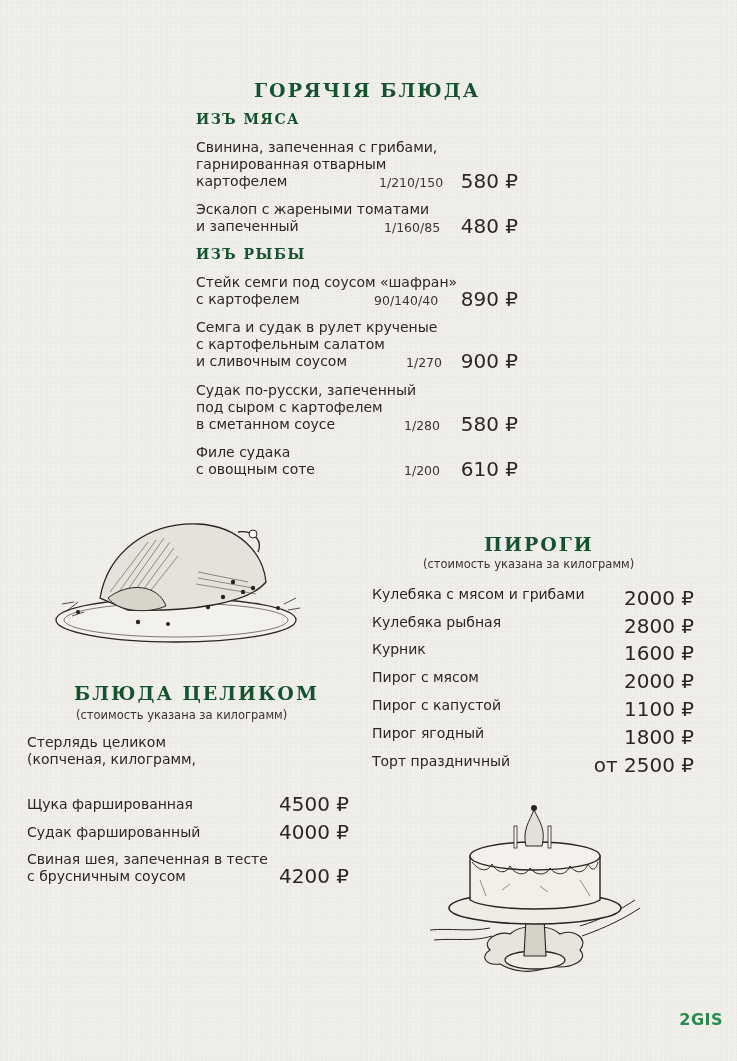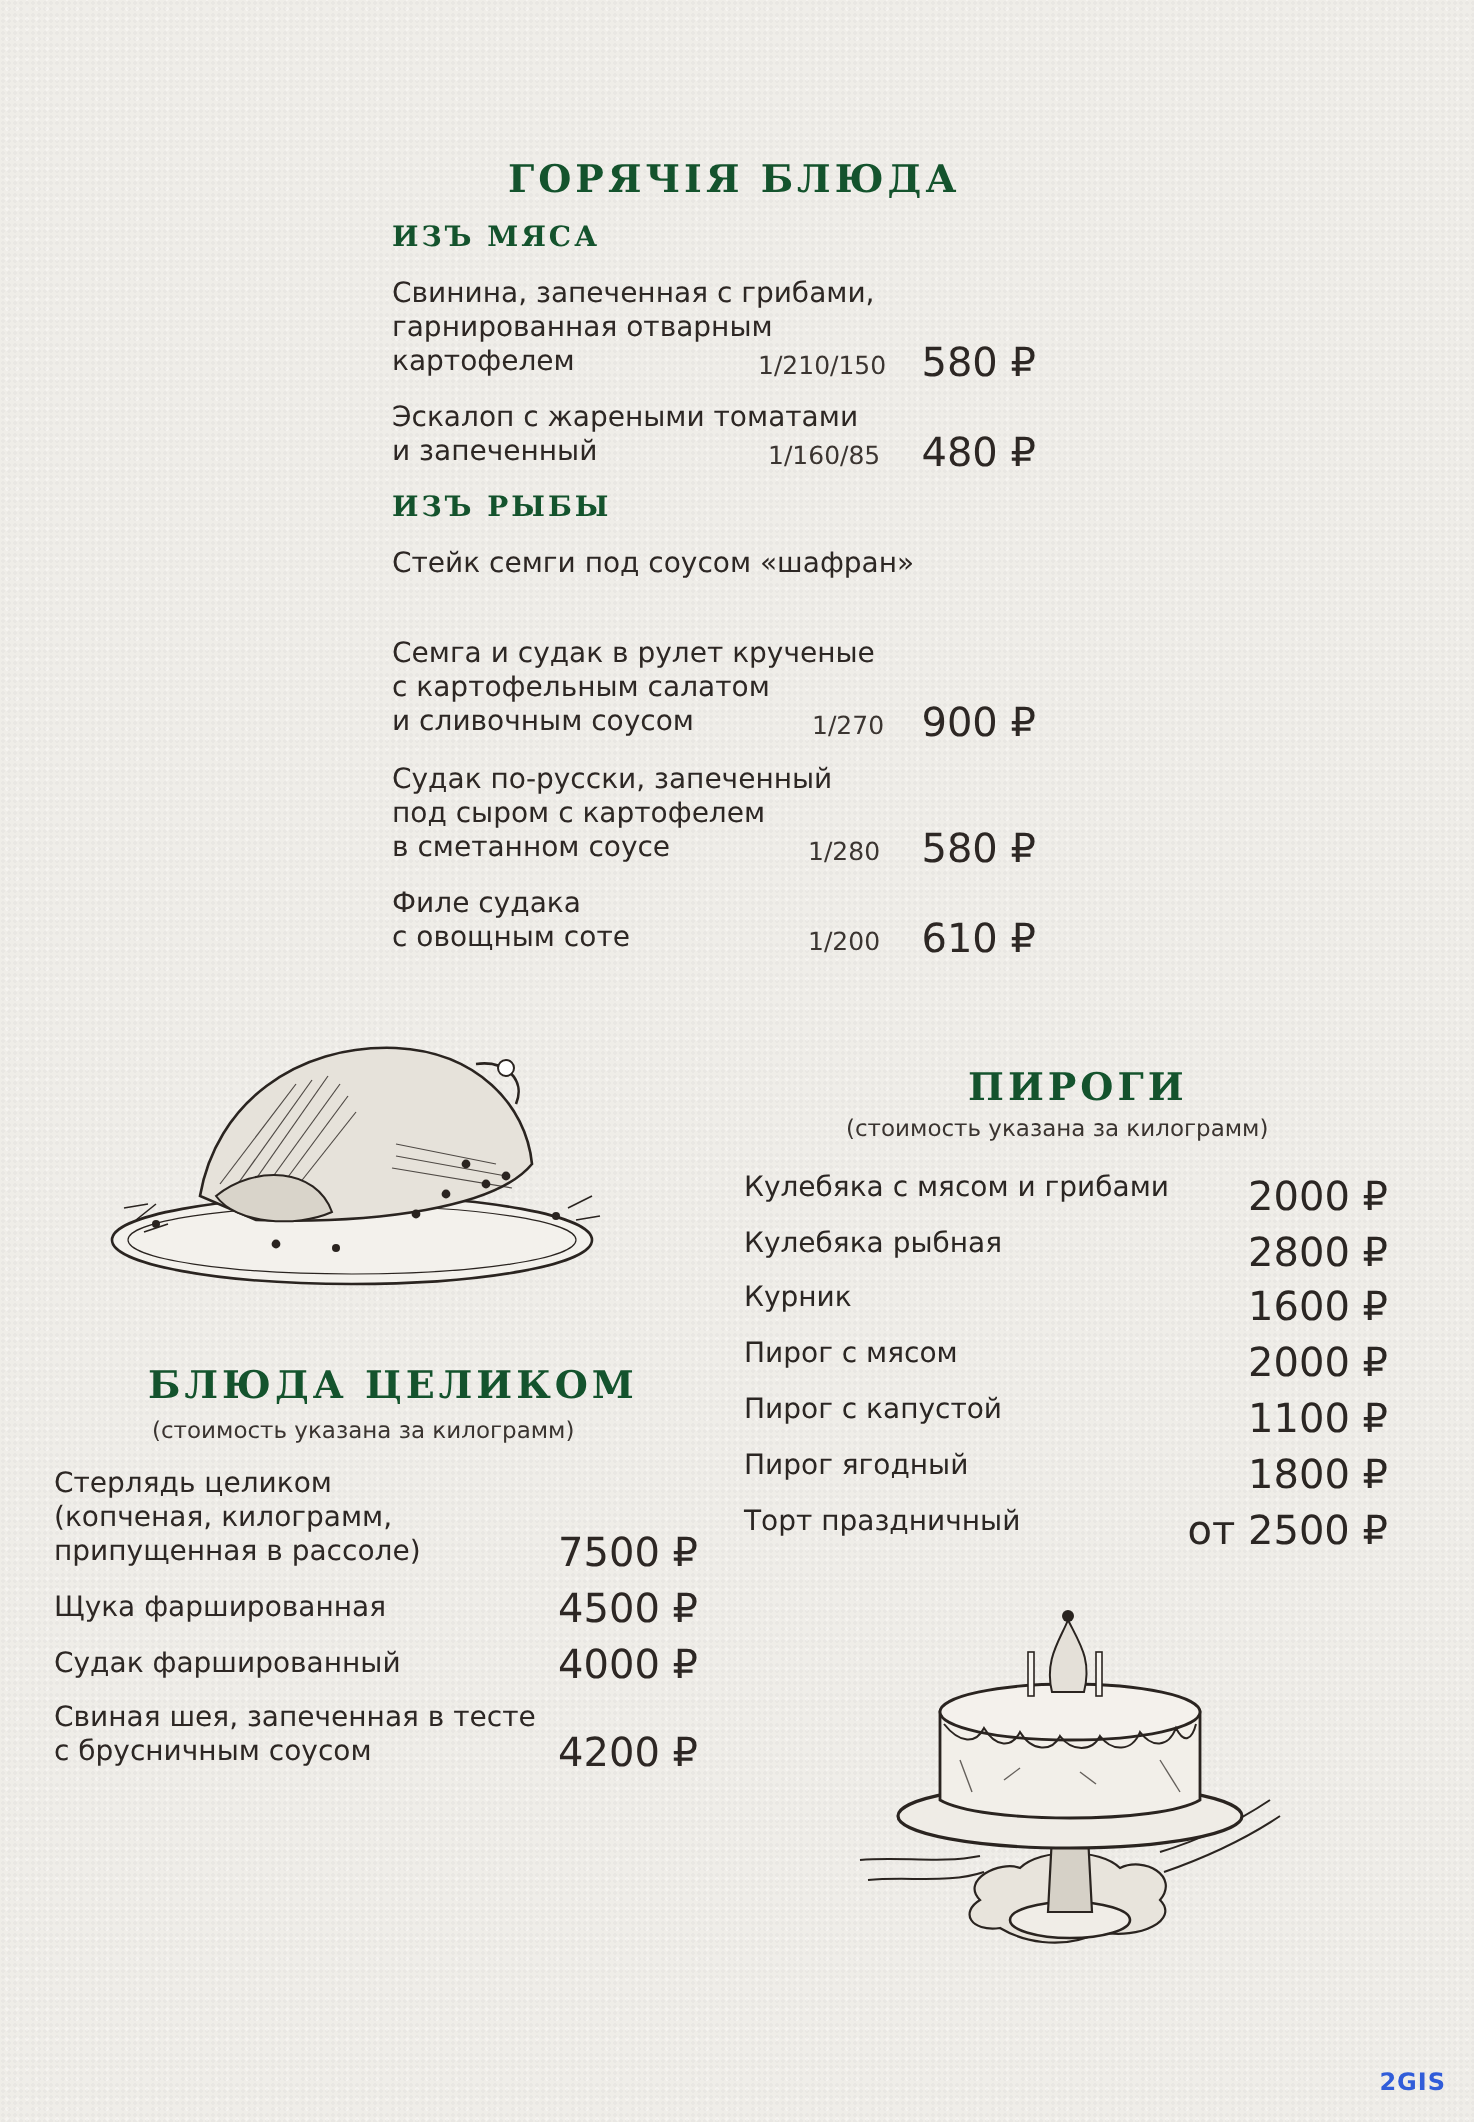--- a/index.html
+++ b/index.html
@@ -28,23 +28,23 @@
     .note { font-size: 11.5px; color: #3a3430; white-space: nowrap; }
     .item {
       font-size: 14px; line-height: 17px; color: #2d2724;
     }
     .item .line { white-space: nowrap; }
     .item .last { position: relative; }
     .portion { position: absolute; font-size: 12.5px; color: #3b3531; }
     .price { position: absolute; text-align: center; white-space: nowrap; font-size: 20px; }
     .row { position: absolute; font-size: 14px; white-space: nowrap; }
     .watermark {
-      position: absolute; right: 14px; bottom: 13px;
+      position: absolute; right: 14px; bottom: 32px;
       font-family: "DejaVu Sans", sans-serif; font-weight: bold;
-      font-size: 12px; color: #1d4ed8; letter-spacing: 0.5px; opacity: 0.9;
+      font-size: 16px; color: #15803d; letter-spacing: 0.5px; opacity: 0.9;
     }
     svg { overflow: visible; }
   </style>
 </head>
 <body>
 
 <div class="abs title h1" style="left:254px; top:79px;">ГОРЯЧІЯ БЛЮДА</div>
 
 <div class="abs title h2" style="left:196px; top:111px;">ИЗЪ МЯСА</div>
 
@@ -62,20 +62,24 @@
   <div class="line last"><span>и запеченный</span>
     <span class="portion" style="left:188px; top:1px;">1/160/85</span>
     <span class="price" style="right:3px; top:0;">480 ₽</span>
   </div>
 </div>
 
 <div class="abs title h2" style="left:196px; top:246px;">ИЗЪ РЫБЫ</div>
 
 <div class="abs item" style="left:196px; top:274px; width:325px;">
   <div class="line">Стейк семги под соусом «шафран»</div>
+  <div class="line last"><span>с картофелем</span>
+    <span class="portion" style="left:178px; top:1px;">90/140/40</span>
+    <span class="price" style="right:3px; top:0;">890 ₽</span>
+  </div>
 </div>
 
 <div class="abs item" style="left:196px; top:319px; width:325px;">
   <div class="line">Семга и судак в рулет крученые</div>
   <div class="line">с картофельным салатом</div>
   <div class="line last"><span>и сливочным соусом</span>
     <span class="portion" style="left:210px; top:1px;">1/270</span>
     <span class="price" style="right:3px; top:0;">900 ₽</span>
   </div>
 </div>
@@ -151,23 +155,20 @@
 <div class="price" style="right:43px; top:725px;">1800 ₽</div>
 <div class="row" style="left:372px; top:753px;">Торт праздничный</div>
 <div class="price" style="right:43px; top:753px;">от 2500 ₽</div>
 
 <div class="abs title h1" style="left:74px; top:682px;">БЛЮДА ЦЕЛИКОМ</div>
 <div class="abs note" style="left:76px; top:708px;">(стоимость указана за килограмм)</div>
 
 <div class="abs item" style="left:27px; top:734px; width:322px;">
   <div class="line">Стерлядь целиком</div>
   <div class="line">(копченая, килограмм,</div>
-  <div class="line last"><span>припущенная в рассоле)</span>
-    <span class="price" style="right:0; top:0;">7500 ₽</span>
-  </div>
 </div>
 
 <div class="abs item" style="left:27px; top:796px; width:322px;">
   <div class="line last"><span>Щука фаршированная</span>
     <span class="price" style="right:0; top:0;">4500 ₽</span>
   </div>
 </div>
 
 <div class="abs item" style="left:27px; top:824px; width:322px;">
   <div class="line last"><span>Судак фаршированный</span>

